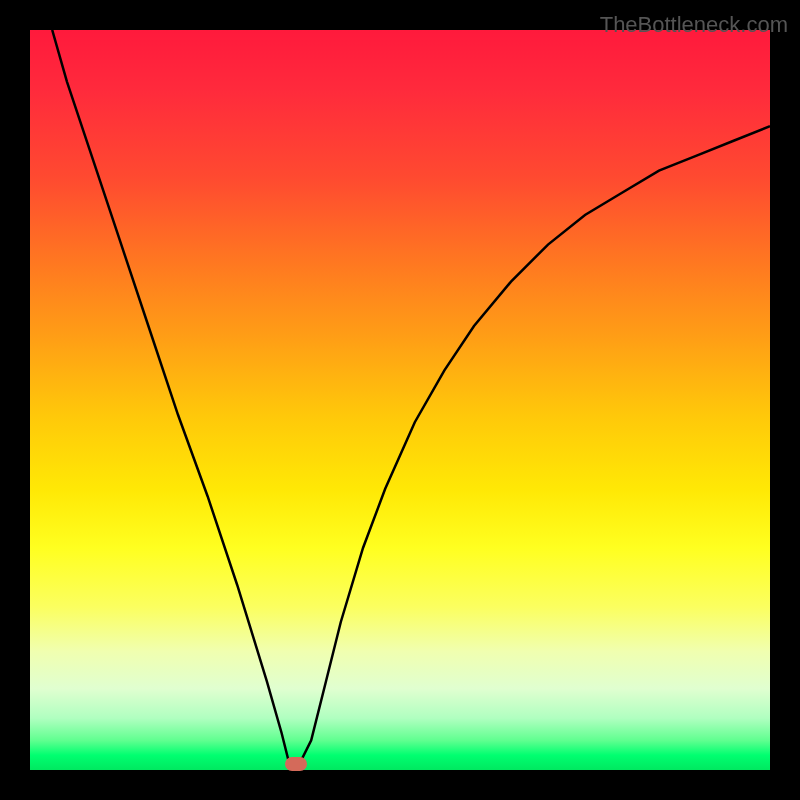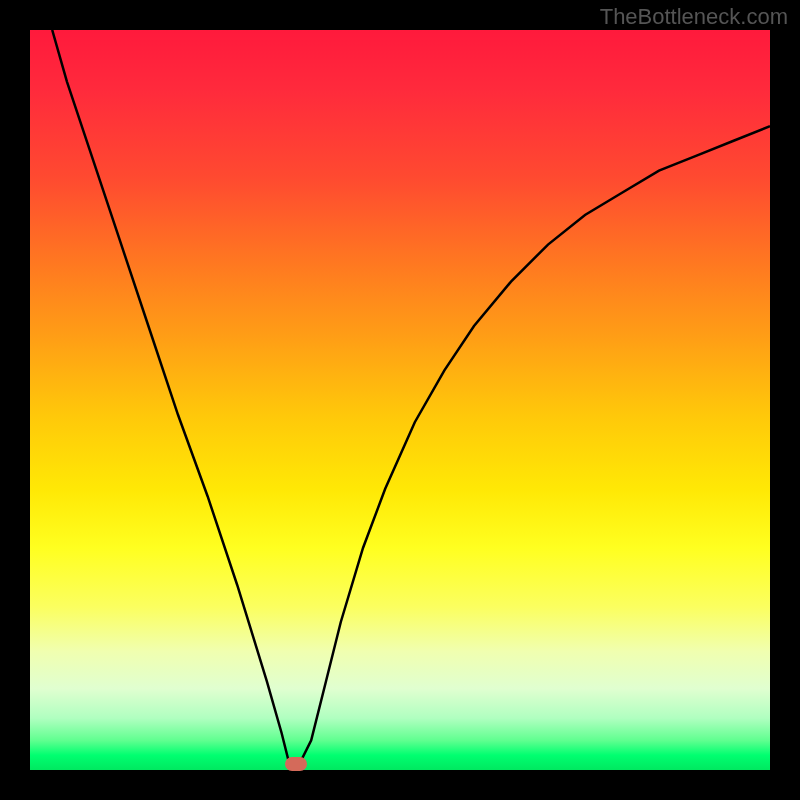--- a/index.html
+++ b/index.html
@@ -6,21 +6,21 @@
   body {
     width: 800px;
     height: 800px;
     background: #000;
     position: relative;
     overflow: hidden;
     font-family: Arial, sans-serif;
   }
   .watermark {
     position: absolute;
-    top: 4px;
+    top: 12px;
     right: 12px;
     color: #555;
     font-size: 22px;
     font-weight: 500;
     z-index: 10;
   }
   .chart-area {
     position: absolute;
     left: 30px;
     top: 30px;

